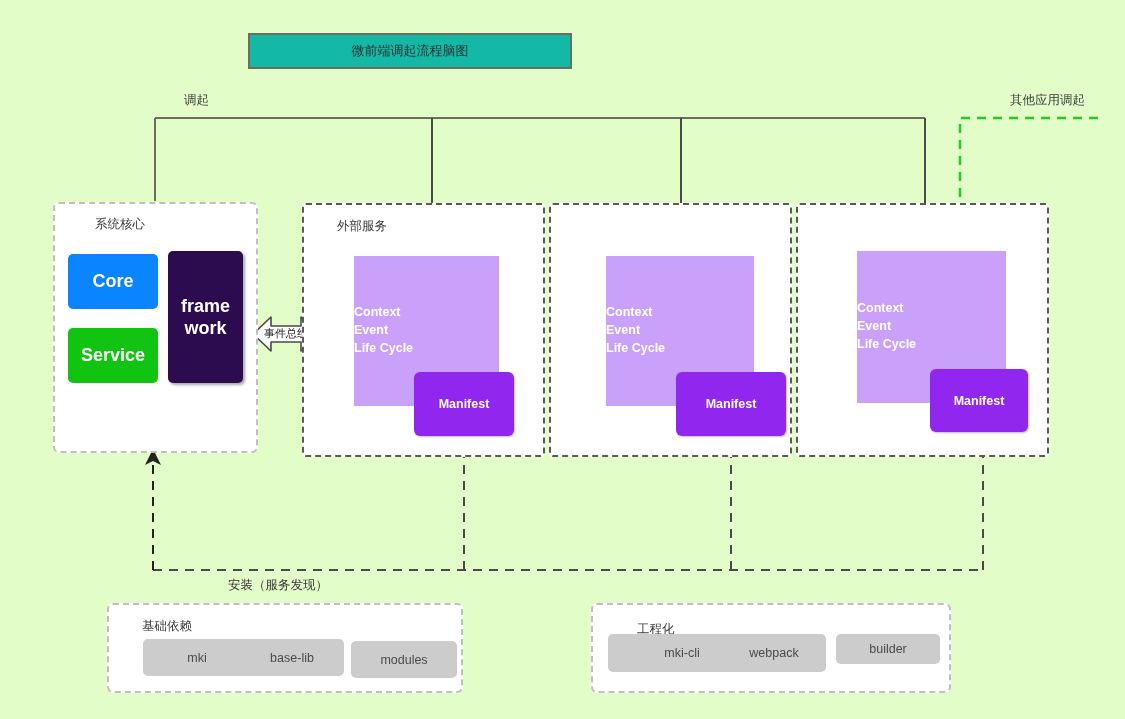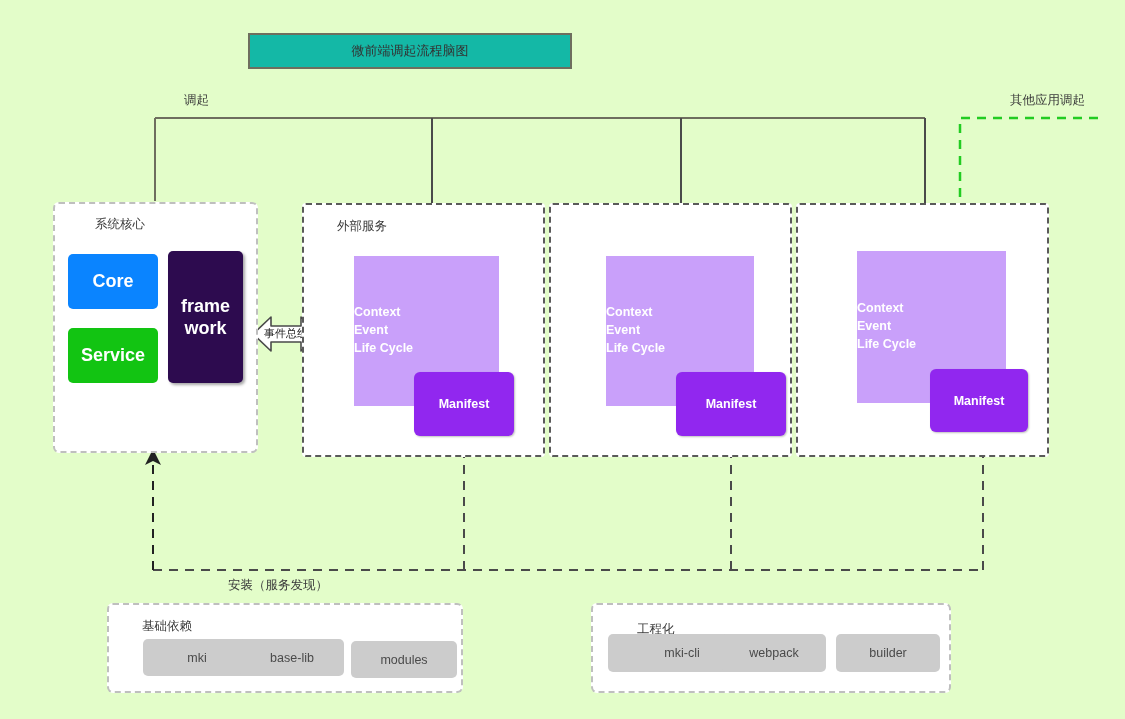--- a/index.html
+++ b/index.html
@@ -237,17 +237,17 @@
   </div>
 
   <div class="abs bottom-panel" id="eng-panel"></div>
   <div class="panel-title" style="left:637px; top:621px;">工程化</div>
   <div class="chip" style="left:608px; top:634px; width:104px; height:38px;padding-left:22px;">
     <span>mki-cli</span>
   </div>
   <div class="chip" style="left:722px; top:634px; width:104px; height:38px;">
     <span>webpack</span>
   </div>
-  <div class="chip" style="left:836px; top:634px; width:104px; height:38px;">
+  <div class="chip" style="left:836px; top:634px; width:104px; height:30px;">
     <span>builder</span>
   </div>
 
 </div>
 
 </body></html>

